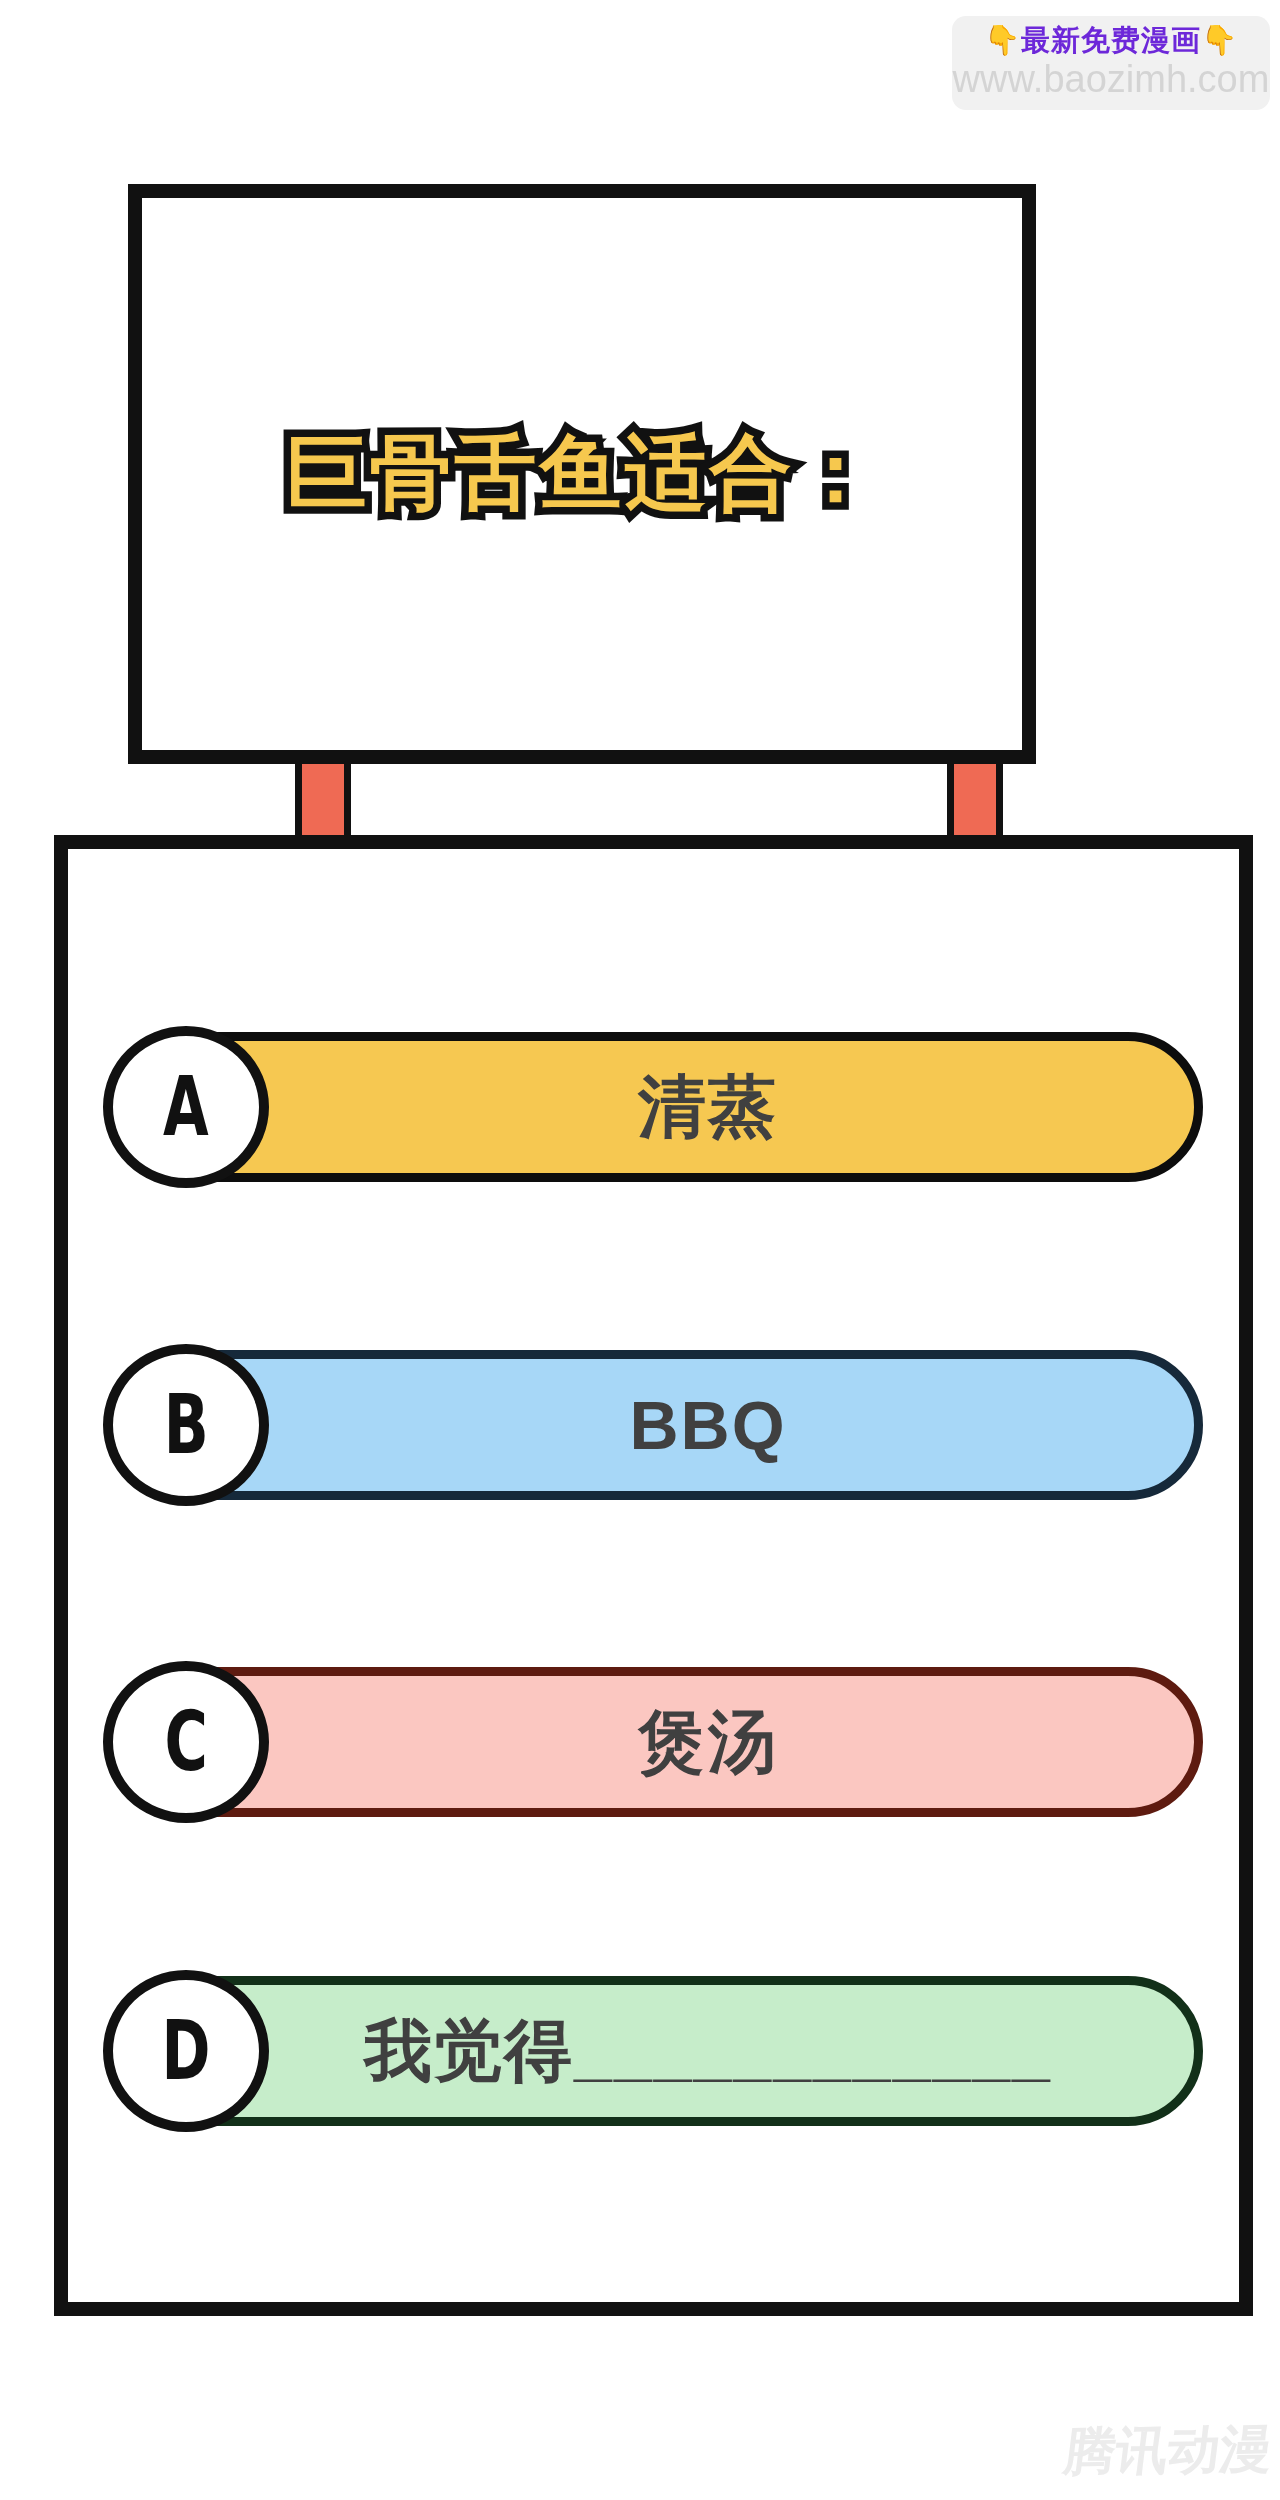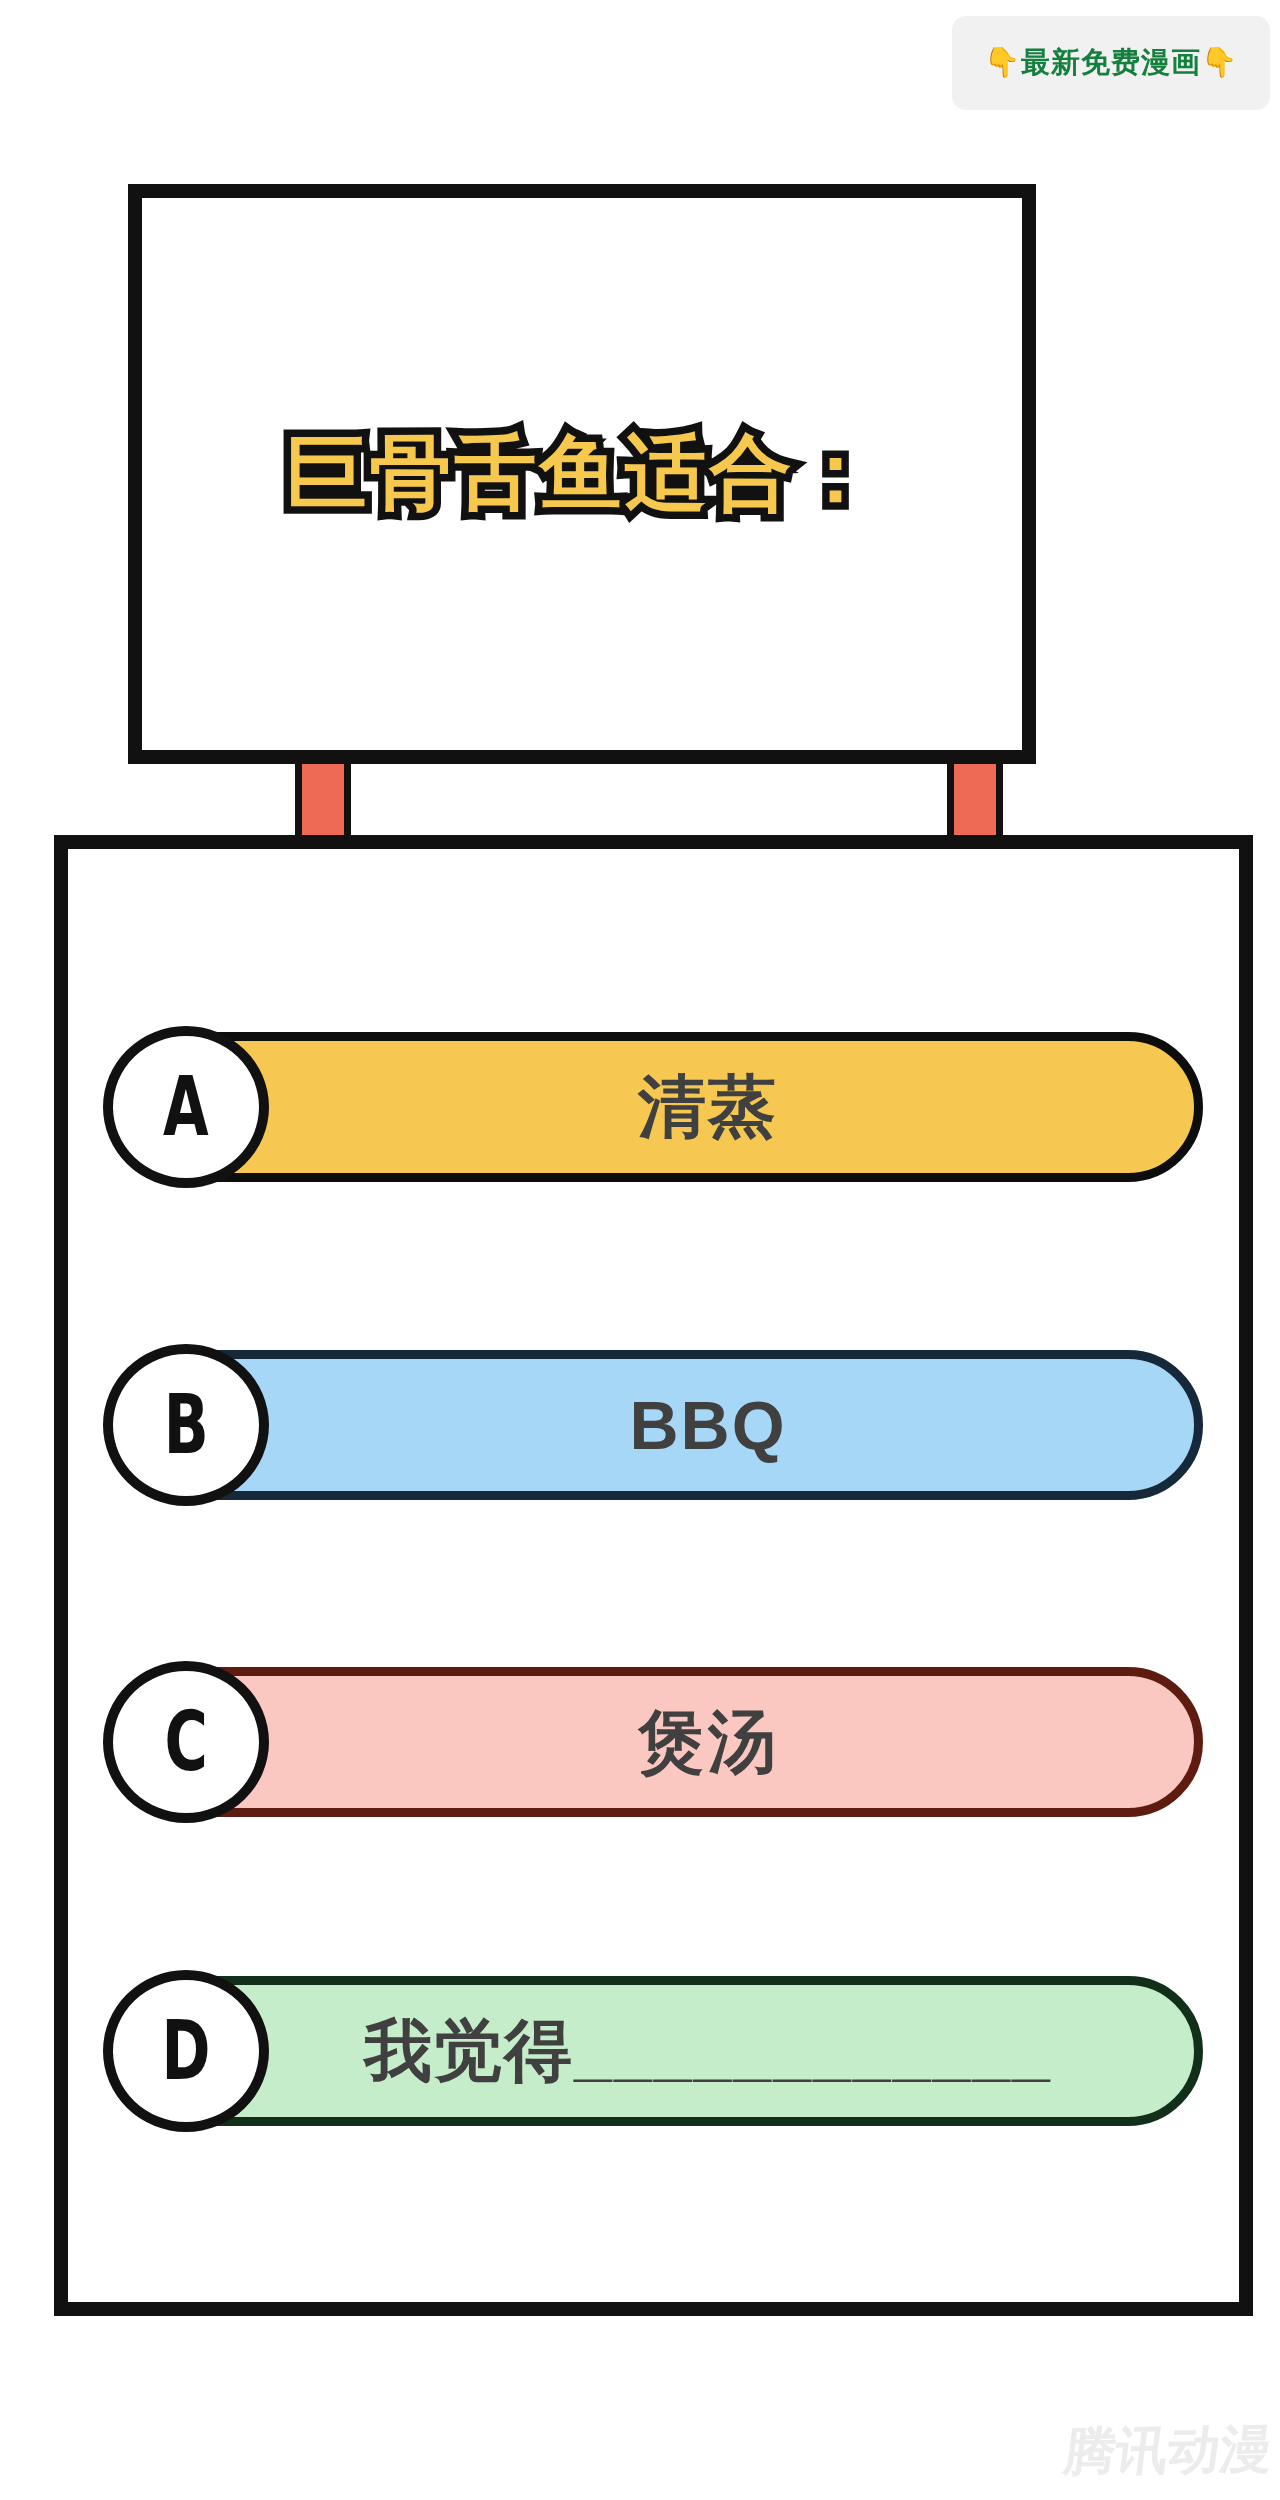--- a/index.html
+++ b/index.html
@@ -147,21 +147,22 @@
     transform: skewX(-8deg) rotate(-1deg);
     white-space: nowrap;
   }
 </style>
 </head>
 <body>
 
 <div class="stage">
 
   <div class="watermark-badge" style="background: rgb(241, 241, 241);">
-    <div class="watermark-line1" style="color: #15803d;">👇最新免费漫画👇</div>
+    <div class="watermark-line1" style="color: #6d28d9;">👇最新免费漫画👇</div>
+    <div class="watermark-line2" style="color: rgb(212, 212, 212);">www.baozimh.com</div>
   </div>
 
   <div class="sign-board">
     <div class="sign-title">
       <span class="stroke-layer">巨骨舌鱼适合：</span>
       <span class="fill-layer" style="color: rgb(246, 200, 78);">巨骨舌鱼适合：</span>
     </div>
   </div>
 
   <div class="post post-left" style="background: rgb(239, 106, 84);"></div>

